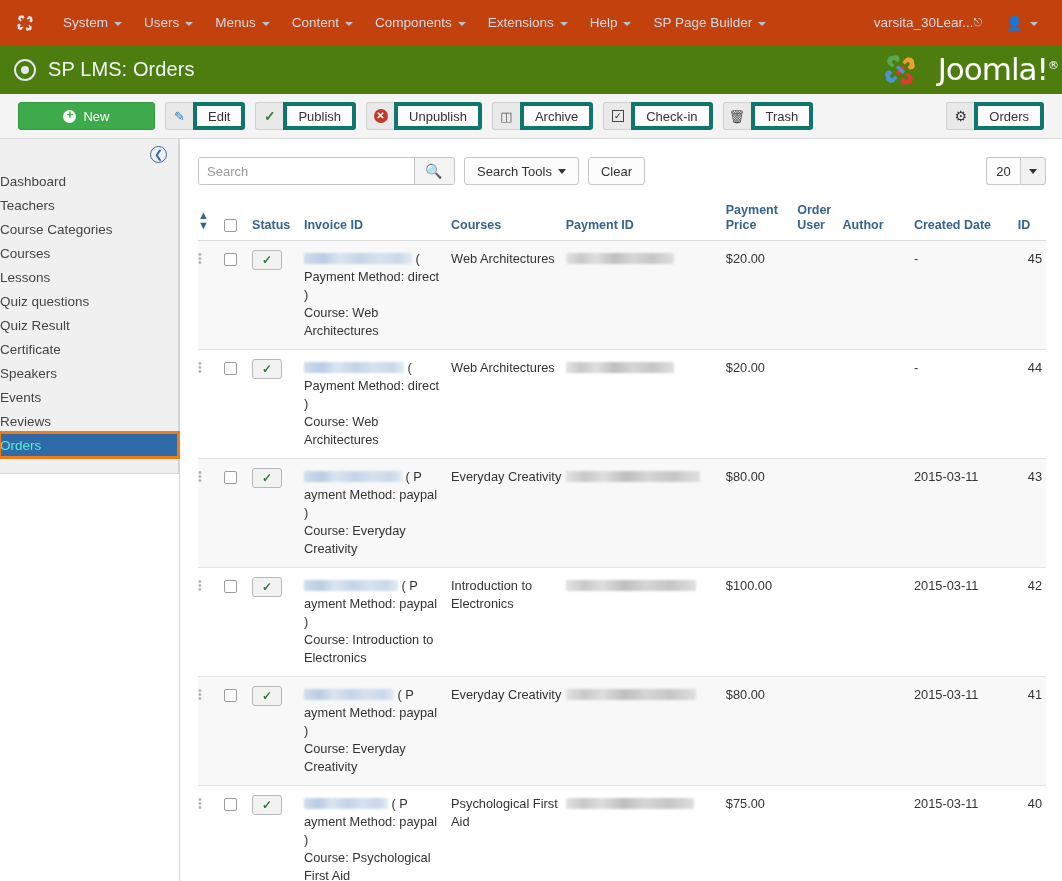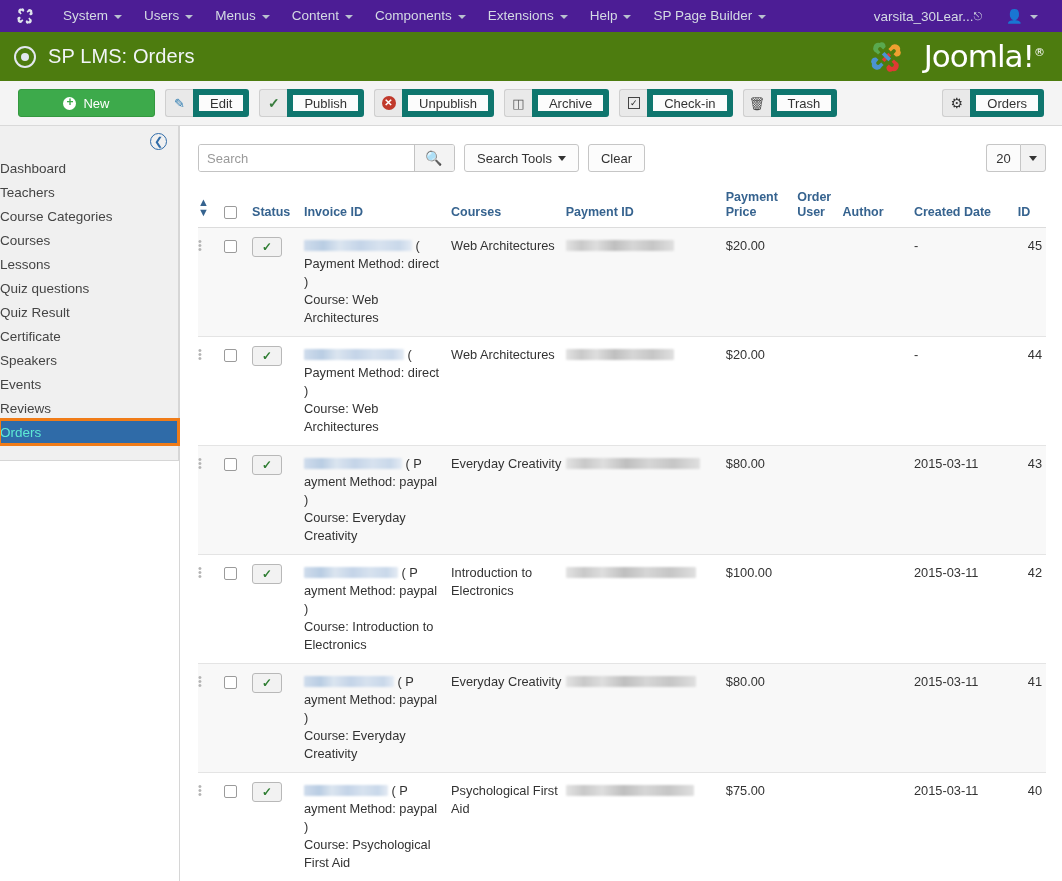--- a/index.html
+++ b/index.html
@@ -8,22 +8,22 @@
     width: 1062px; height: 881px;
     background: #fff;
     font-family: "Liberation Sans", sans-serif;
     font-size: 13px;
     color: #333;
     overflow: hidden;
   }
 
   
   #admin-menubar {
-    height: 32px;
-    background: #4c1d95;
+    height: 45px;
+    background: #c2410c;
     display: flex;
     align-items: center;
     padding: 5px 14px;
     color: #cfd6e0;
     font-size: 13.5px;
     white-space: nowrap;
   }
   #admin-menubar .joomla-mark {
     width: 22px; height: 22px;
     margin-right: 16px;
@@ -89,21 +89,21 @@
   }
   #page-titlebar h1 {
     margin: 0;
     font-size: 20px;
     font-weight: normal;
     color: #f2f5f8;
     letter-spacing: 0.1px;
   }
   #page-titlebar .brand-logo {
     position: absolute;
-    right: 18px;
+    right: 4px;
     top: 50%;
     transform: translateY(-50%);
     display: flex;
     align-items: center;
     gap: 20px;
   }
   .joomla-logo-text {
     font-size: 31px;
     color: #fff;
     font-family: "DejaVu Sans", sans-serif;
@@ -159,21 +159,21 @@
     width: 28px;
     background: #e9e9e9;
     border: 1px solid #cfcfcf;
     border-right: none;
     border-radius: 3px 0 0 3px;
     display: flex; align-items: center; justify-content: center;
     font-size: 13px;
   }
   .btn-group .bg-label {
     background: #fcfcfc;
-    border: 6px solid #0f766e;
+    border: 4px solid #0f766e;
     border-radius: 0 3px 3px 0;
     display: flex; align-items: center;
     padding: 0 11px;
     font-size: 13px;
     color: #333;
   }
   .ico-edit { color: #2a7ab0; }
   .ico-check { color: #3a7d3f; font-size: 14px; font-weight: bold;}
   .ico-unpub {
     width: 14px; height: 14px; border-radius: 50%;

